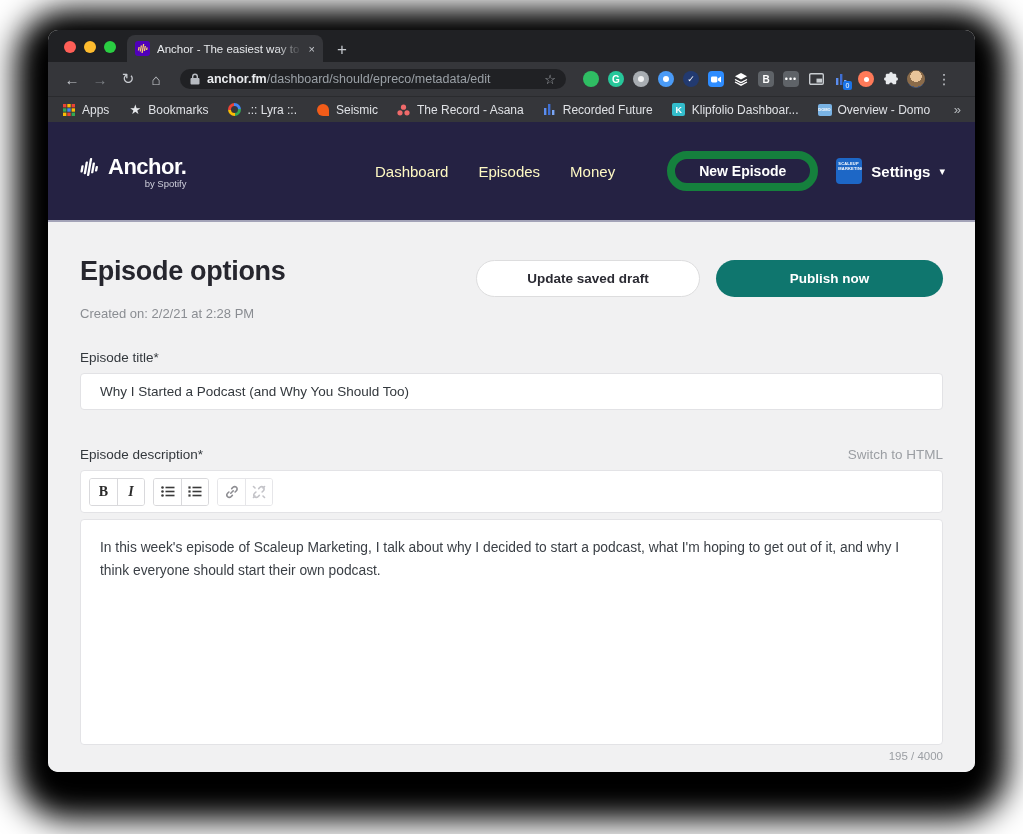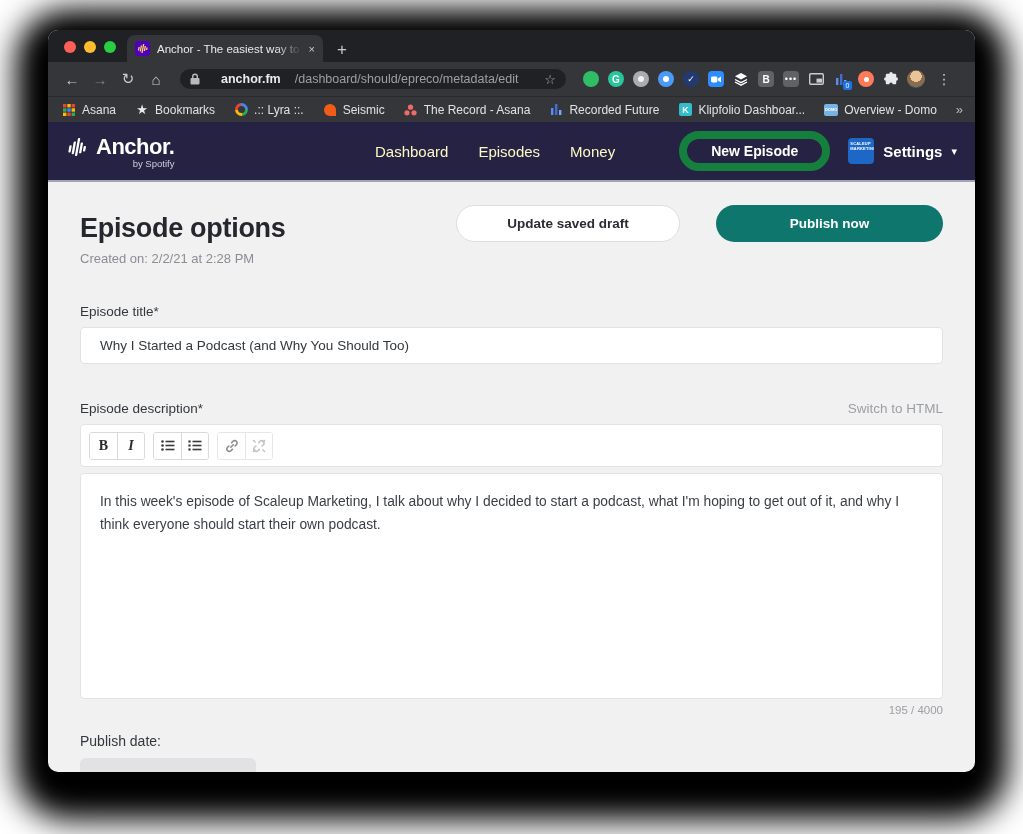--- a/index.html
+++ b/index.html
@@ -24,68 +24,68 @@
   .tab-title{font-size:11.5px;color:#e7e9ec;white-space:nowrap;overflow:hidden;flex:1;
     -webkit-mask-image:linear-gradient(90deg,#000 82%,transparent);mask-image:linear-gradient(90deg,#000 82%,transparent);}
   .tab-close{color:#c6c9ce;font-size:11px;flex:none;cursor:default;}
   .newtab{color:#c6c9ce;font-size:17px;margin:0 0 4px 14px;line-height:1;}
 
   
   .toolbar{height:34px;background:#35363a;display:flex;align-items:center;padding:0 12px;gap:4px;}
   .navbtn{color:#c8cbd0;font-size:15px;width:24px;text-align:center;flex:none;}
   .navbtn.dim{color:#7c8085;}
   .urlbar{height:20px;flex:0 0 386px;margin-left:8px;background:#202124;border-radius:13px;
-    display:flex;align-items:center;padding:0 10px;gap:21px;}
+    display:flex;align-items:center;padding:0 10px;gap:7px;}
   .url-domain{font-size:12.5px;color:#e8eaed;font-weight:bold;}
   .url-path{font-size:12.5px;color:#9aa0a6;margin-left:-7px;white-space:nowrap;overflow:hidden;}
   .url-star{margin-left:auto;color:#a7abb0;font-size:13px;}
   .extensions{display:flex;align-items:center;gap:7px;margin-left:12px;}
   .ext{width:18px;height:18px;flex:none;display:flex;align-items:center;justify-content:center;position:relative;}
   .circ{border-radius:50%;width:16px;height:16px;display:flex;align-items:center;justify-content:center;}
   .sq{border-radius:4px;width:16px;height:16px;display:flex;align-items:center;justify-content:center;}
   .menu-dots{color:#c8cbd0;font-size:14px;margin-left:8px;}
 
   
   .bookmarksbar{height:26px;background:#35363a;display:flex;align-items:center;padding:0 14px;gap:19px;
     border-top:1px solid #2a2b2e;}
   .bm{display:flex;align-items:center;gap:6px;}
   .bm-label{font-size:12px;color:#dfe1e5;white-space:nowrap;}
   .bm-icon{width:14px;height:14px;flex:none;display:flex;align-items:center;justify-content:center;}
   .bm-overflow{margin-left:auto;color:#b7babe;font-size:13px;}
 
   
-  .siteheader{height:60px;background:#252243;display:flex;align-items:center;padding:0 18px;
+  .siteheader{height:100px;background:#252243;display:flex;align-items:center;padding:0 30px;
     border-bottom:2px solid #a3a3b8;position:relative;}
   .logo{display:flex;flex-direction:column;}
   .logo-row{display:flex;align-items:center;gap:6px;}
   .logo-text{color:#fff;font-size:22px;font-weight:bold;letter-spacing:-0.5px;}
   .logo-tag{color:#cfd0dc;font-size:9.5px;align-self:flex-end;margin-top:-2px;}
   .mainnav{position:absolute;left:327px;display:flex;gap:30px;}
   .mainnav a{color:#fef9c3;font-size:15px;font-weight:normal;text-decoration:none;}
   .header-right{margin-left:auto;display:flex;align-items:center;gap:18px;}
   .new-episode{height:40px;min-width:138px;border:8px solid #15803d;border-radius:22px;background:transparent;
     color:#fff;font-size:14px;font-weight:bold;padding:0 24px;font-family:inherit;}
   .settings-group{display:flex;align-items:center;gap:9px;}
   .cover{width:26px;height:26px;border-radius:4px;background:#1d67c6;display:flex;flex-direction:column;
     align-items:flex-start;justify-content:flex-start;padding:3px 2px;overflow:hidden;}
   .cover span{font-size:4px;color:#fff;font-weight:bold;line-height:1.3;letter-spacing:.2px;}
   .settings-label{color:#fff;font-size:15px;font-weight:bold;}
   .settings-caret{color:#fff;font-size:11px;}
 
   
   .page{height:572px;background:#f1f1f2;padding:0 32px;position:relative;}
-  .row1{display:flex;align-items:flex-end;padding-top:21px;}
+  .row1{display:flex;align-items:flex-start;padding-top:36px;}
   .page-title{font-size:27px;font-weight:bold;color:#26262e;letter-spacing:-0.3px;line-height:1;margin:0;}
-  .row1-buttons{margin-left:auto;display:flex;gap:36px;margin-top:2px;}
+  .row1-buttons{margin-left:auto;display:flex;gap:16px;margin-top:2px;}
   .btn-outline{height:37px;min-width:224px;background:#fff;border:1px solid #ddddde;border-radius:19px;
     font-size:13.5px;font-weight:bold;color:#2b2b33;font-family:inherit;}
   .btn-primary{height:37px;min-width:227px;background:#0f766e;border:none;border-radius:19px;
     font-size:13.5px;font-weight:bold;color:#fff;font-family:inherit;}
   .created{font-size:13px;color:#8a8d92;margin-top:9px;}
-  .field-label{font-size:13.5px;color:#33383d;margin-top:38px;}
+  .field-label{font-size:13.5px;color:#33383d;margin-top:29px;}
   .title-input{margin-top:8px;width:100%;height:37px;background:#fff;border:1px solid #e2e2e5;border-radius:4px;
     padding:0 19px;font-size:13.5px;color:#33383d;font-family:inherit;outline:none;}
   .desc-row{display:flex;align-items:flex-end;margin-top:37px;}
   .switch-html{margin-left:auto;font-size:13.5px;color:#9b9ea3;}
   .editor-toolbar{margin-top:8px;height:43px;background:#fff;border:1px solid #e3e3e6;border-radius:4px;
     display:flex;align-items:center;padding:0 8px;gap:8px;}
   .tgroup{display:flex;border:1px solid #d9d9dc;border-radius:3px;overflow:hidden;}
   .tgroup.disabled{border-color:#e6e6e9;}
   .tbtn{width:27px;height:26px;background:#fff;display:flex;align-items:center;justify-content:center;border:none;padding:0;}
   .tbtn + .tbtn{border-left:1px solid #d9d9dc;}
@@ -226,21 +226,21 @@
             <rect x="4.3" y="0" width="3.4" height="3.4" fill="#fbbc04"></rect>
             <rect x="8.6" y="0" width="3.4" height="3.4" fill="#ea4335"></rect>
             <rect x="0" y="4.3" width="3.4" height="3.4" fill="#34a853"></rect>
             <rect x="4.3" y="4.3" width="3.4" height="3.4" fill="#4285f4"></rect>
             <rect x="8.6" y="4.3" width="3.4" height="3.4" fill="#fbbc04"></rect>
             <rect x="0" y="8.6" width="3.4" height="3.4" fill="#fbbc04"></rect>
             <rect x="4.3" y="8.6" width="3.4" height="3.4" fill="#ea4335"></rect>
             <rect x="8.6" y="8.6" width="3.4" height="3.4" fill="#34a853"></rect>
           </svg>
       </span>
-      <span class="bm-label">Asana</span>
+      <span class="bm-label">Apps</span>
     </span>
     <span class="bm">
       <span class="bm-icon" style="color:#e8eaed;font-size:13px;">★</span>
       <span class="bm-label">Bookmarks</span>
     </span>
     <span class="bm">
       <span class="bm-icon">
         <span style="width:13px;height:13px;border-radius:50%;background:conic-gradient(#4285f4 0 25%,#34a853 25% 50%,#fbbc04 50% 75%,#ea4335 75% 100%);display:flex;align-items:center;justify-content:center;">
             <span style="width:7px;height:7px;border-radius:50%;background:#35363a;"></span>
           </span>

